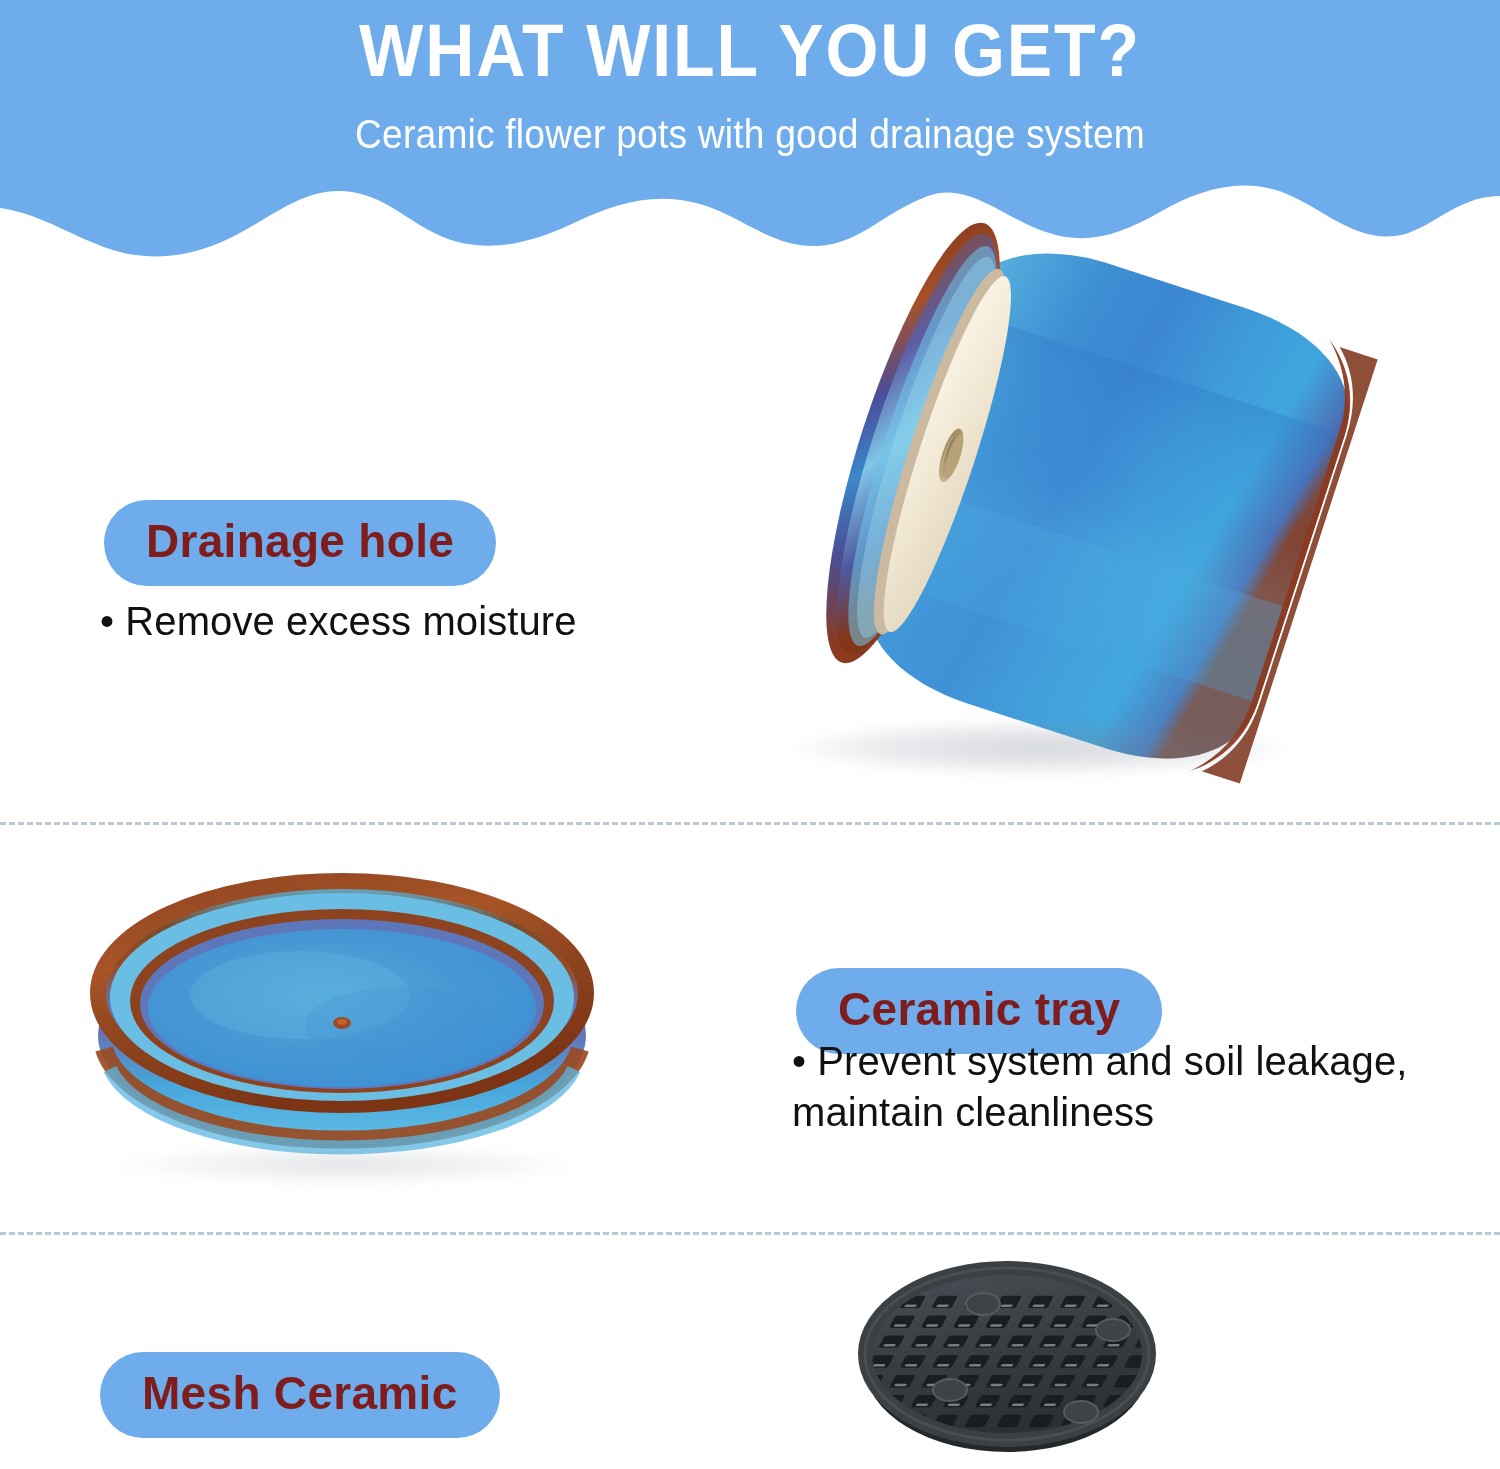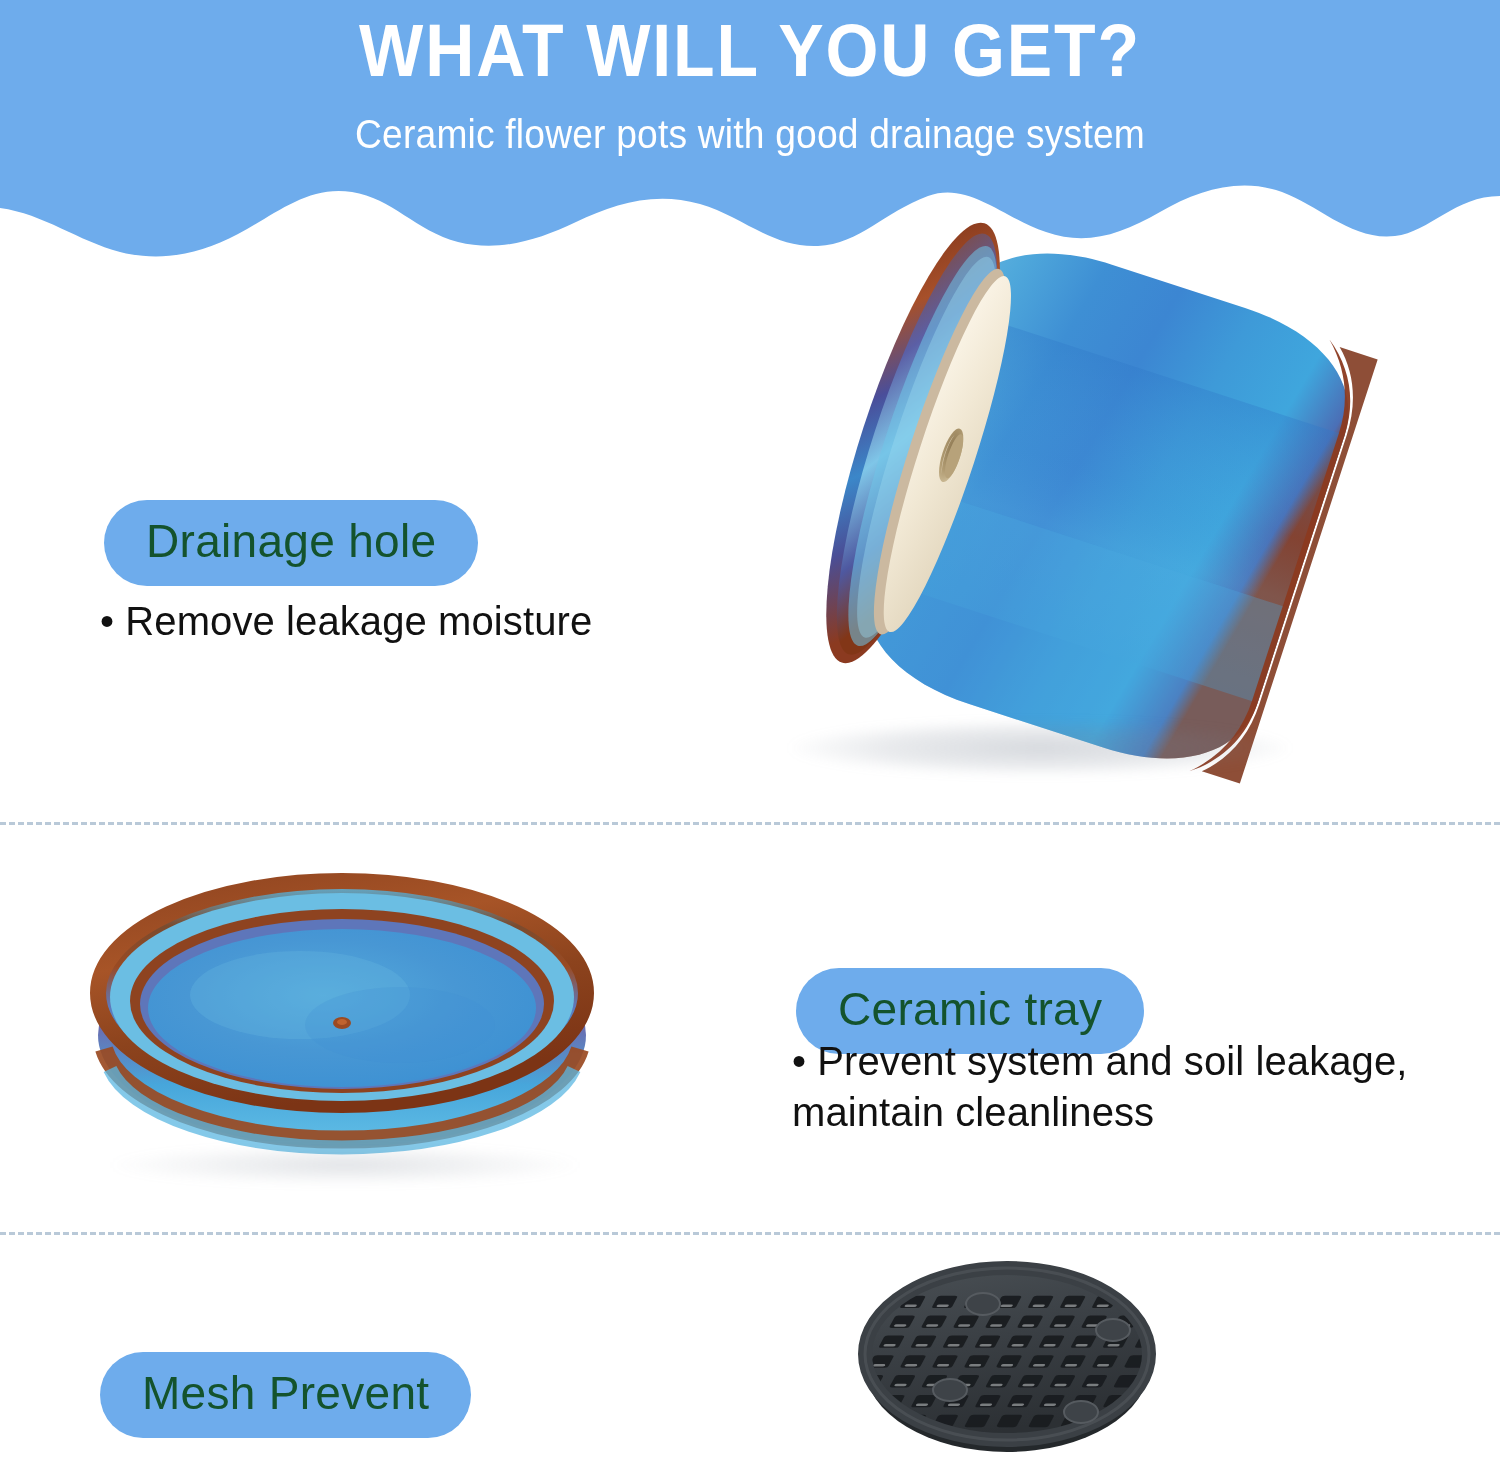--- a/index.html
+++ b/index.html
@@ -45,24 +45,24 @@
     border-top: 3px dashed #b9c9d8;
   }
   .divider.d1 { top: 822px; }
   .divider.d2 { top: 1232px; }
 
   
   .badge {
     position: absolute;
     display: inline-flex; align-items: center; justify-content: center;
     background: #6EACEC;
-    color: #14532d;
+    color: #7f1d1d;
     border-radius: 999px;
     font-size: 46px;
-    font-weight: normal;
+    font-weight: bold;
     letter-spacing: 0.3px;
     white-space: nowrap;
     padding: 14px 42px 18px 42px;
   }
   .bullet {
     position: absolute;
     color: #111111;
     font-size: 40px;
     line-height: 1.28;
     letter-spacing: 0.1px;
@@ -117,21 +117,21 @@
                C416,231 392,198 352,192
                C308,185 276,214 238,234
                C198,255 160,262 120,252
                C78,241 44,214 0,208 Z" fill="#6EACEC"></path>
     </svg>
     <div class="header-title">WHAT WILL YOU GET?</div>
     <div class="header-sub">Ceramic flower pots with good drainage system</div>
   </div>
 
   <div class="badge badge-drainage">Drainage hole</div>
-  <div class="bullet text-drainage">• Remove leakage moisture</div>
+  <div class="bullet text-drainage">• Remove excess moisture</div>
 
   <div class="pot-wrap">
     <div class="pot-shadow"></div>
     <svg width="700" height="620" viewBox="0 0 700 620">
       <defs>
         <linearGradient id="potBody" x1="0" y1="0" x2="1" y2="0.25">
           <stop offset="0%" stop-color="#63B4DF"></stop>
           <stop offset="12%" stop-color="#4FA8DB"></stop>
           <stop offset="30%" stop-color="#3E8FD4"></stop>
           <stop offset="48%" stop-color="#3C86D2"></stop>
@@ -271,21 +271,21 @@
       <ellipse cx="272" cy="177" rx="5" ry="3" fill="#C0632E"></ellipse>
 
       <path d="M28,190 A244,112 0 0 0 516,190 A244,112 0 0 1 28,190 Z" fill="none"></path>
       <path d="M34,204 A240,104 0 0 0 510,204" fill="none" stroke="#9A4A22" stroke-width="18" opacity="0.92"></path>
       <path d="M40,224 A236,96 0 0 0 504,224" fill="none" stroke="#5BB7E2" stroke-width="14" opacity="0.75"></path>
     </svg>
   </div>
 
   <div class="divider d2"></div>
 
-  <div class="badge badge-mesh">Mesh Prevent</div>
+  <div class="badge badge-mesh">Mesh Ceramic</div>
 
   <div class="mesh-wrap">
     <svg width="330" height="219" viewBox="0 0 330 219">
       <defs>
         <linearGradient id="meshBody" x1="0" y1="0" x2="0.3" y2="1">
           <stop offset="0%" stop-color="#4A5055"></stop>
           <stop offset="50%" stop-color="#3A3F44"></stop>
           <stop offset="100%" stop-color="#2C3034"></stop>
         </linearGradient>
         <clipPath id="meshClip">

